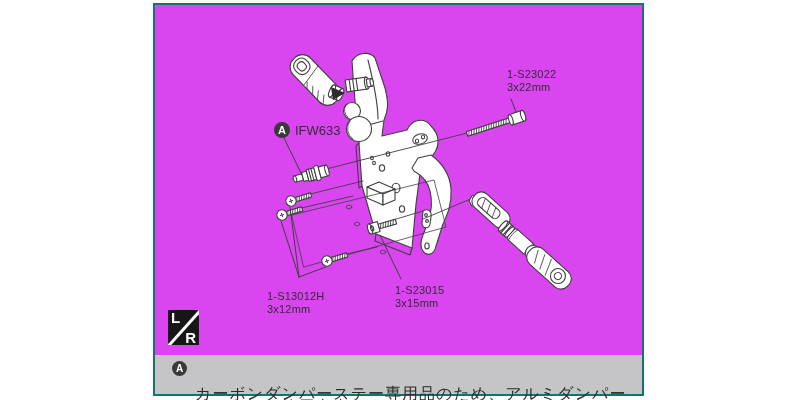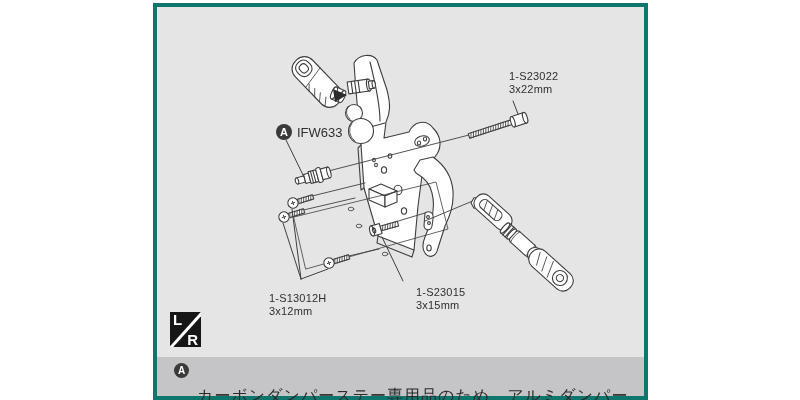--- a/index.html
+++ b/index.html
@@ -2,21 +2,21 @@
 <html><head>
 <meta charset="utf-8">
 <style>
   html,body { margin:0; padding:0; }
   body {
     width:800px; height:400px; background:#ffffff; position:relative;
     font-family:"Liberation Sans", sans-serif; overflow:hidden;
   }
   .frame {
     position:absolute; left:153px; top:3px; width:487px; height:389px;
-    border:4px solid #0f766e; background:#e5e5e5;
+    border:2px solid #0f766e; background:#d946ef;
   }
   .art { position:absolute; left:0; top:0; width:487px; height:389px; }
   .part-label {
     position:absolute; color:#2f2f2f; font-size:11px; line-height:12.5px;
     letter-spacing:0.2px; white-space:nowrap;
   }
   .badge {
     width:16px; height:16px; border-radius:50%; background:#3a3a3a; color:#fff;
     font-weight:bold; font-size:11px; display:flex; align-items:center;
     justify-content:center; flex:0 0 auto;
@@ -197,21 +197,21 @@
   <div class="ifw-row" style="left:119px; top:117px;">
     <div class="badge">A</div>
     <div class="txt">IFW633</div>
   </div>
 
   <div class="part-label" style="left:112px; top:285px;">
     <div>1-S13012H</div>
     <div>3x12mm</div>
   </div>
 
-  <div class="part-label" style="left:259px; top:279px;">
+  <div class="part-label" style="left:240px; top:279px;">
     <div>1-S23015</div>
     <div>3x15mm</div>
   </div>
 
   <div class="lr-box">
     <div class="diag"></div>
     <span class="l">L</span>
     <span class="r">R</span>
   </div>
 

